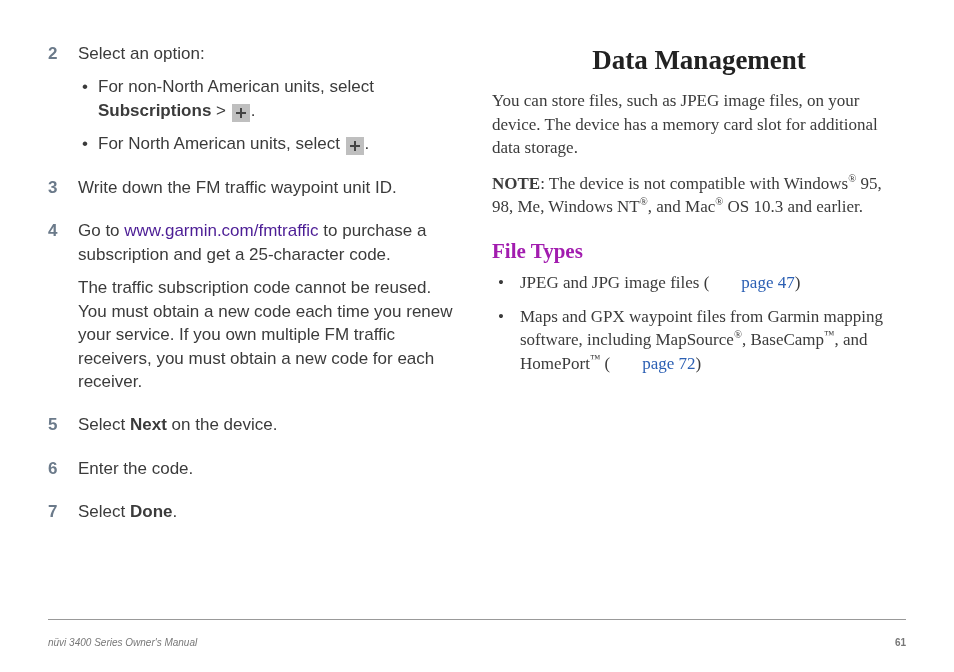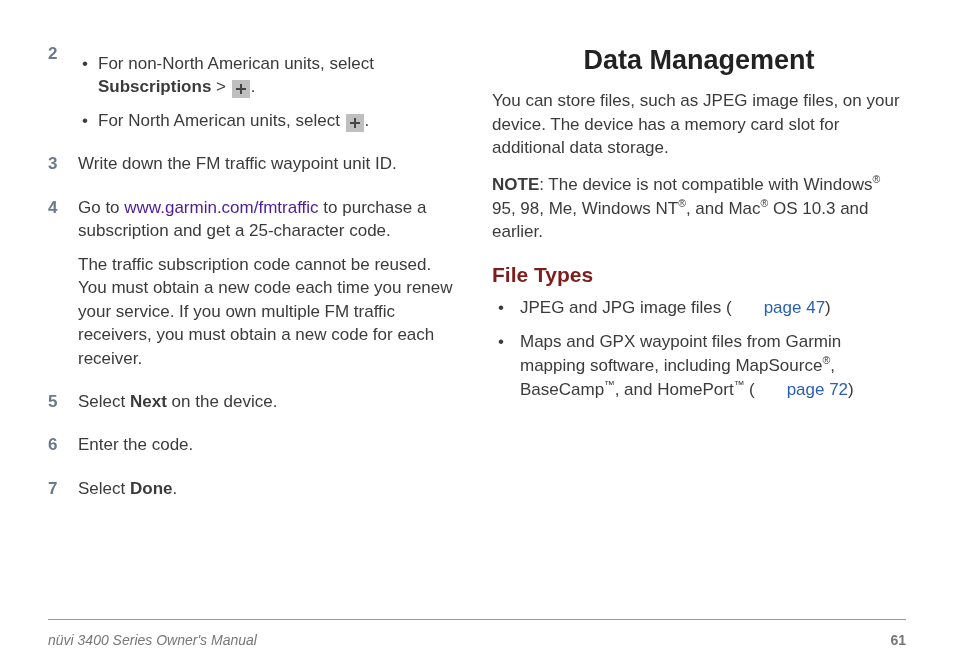--- a/index.html
+++ b/index.html
@@ -16,20 +16,21 @@
     gap: 24px;
     height: 560px;
   }
   .col {
     flex: 1;
     font-size: 17px;
     line-height: 1.38;
   }
   .col-right {
     padding-left: 6px;
+    font-family: Liberation Serif, serif;
   }
   .step {
     display: flex;
     margin-bottom: 10px;
   }
   .step-num {
     width: 30px;
     flex-shrink: 0;
     font-weight: bold;
     color: #6b7a8a;
@@ -71,21 +72,21 @@
   .h1 {
     font-size: 27px;
     font-weight: bold;
     color: #222;
     text-align: center;
     margin-bottom: 10px;
   }
   .h2 {
     font-size: 21px;
     font-weight: bold;
-    color: #7f1d1d;
+    color: #a21caf;
     margin: 18px 0 6px 0;
   }
   .para { margin-bottom: 12px; }
   .bullets {
     list-style: none;
     padding-left: 0;
   }
   .bullets li {
     position: relative;
     padding-left: 28px;
@@ -105,36 +106,37 @@
     bottom: 52px;
     border-top: 1px solid #999;
   }
   .footer {
     position: absolute;
     left: 48px;
     right: 48px;
     bottom: 24px;
     display: flex;
     justify-content: space-between;
-    font-size: 14px;
+    font-size: 10px;
     color: #777;
     font-style: italic;
   }
   .footer .pn { font-style: normal; font-weight: bold; }
 </style>
 </head>
 <body>
 
 <div class="columns">
 
   <div class="col">
 
     <div class="step">
       <div class="step-num">2</div>
       <div class="step-body">
+        <p>Select an option:</p>
         <ul class="sub-bullets">
           <li>
             <span>For non-North American units, select </span><span class="bold">Subscriptions</span><span> &gt; </span><span class="plus-icon">
                 <svg viewBox="0 0 12 12">
                   <path d="M5 1h2v4h4v2H7v4H5V7H1V5h4z" fill="#444"></path>
                 </svg>
               </span><span>.</span>
           </li>
           <li>
             <span>For North American units, select </span><span class="plus-icon">

